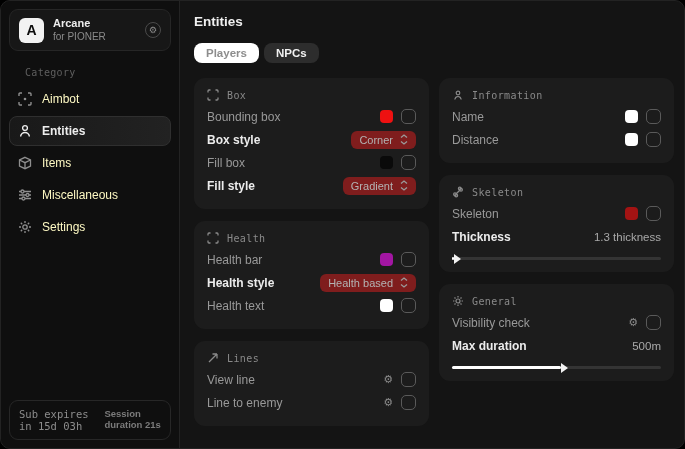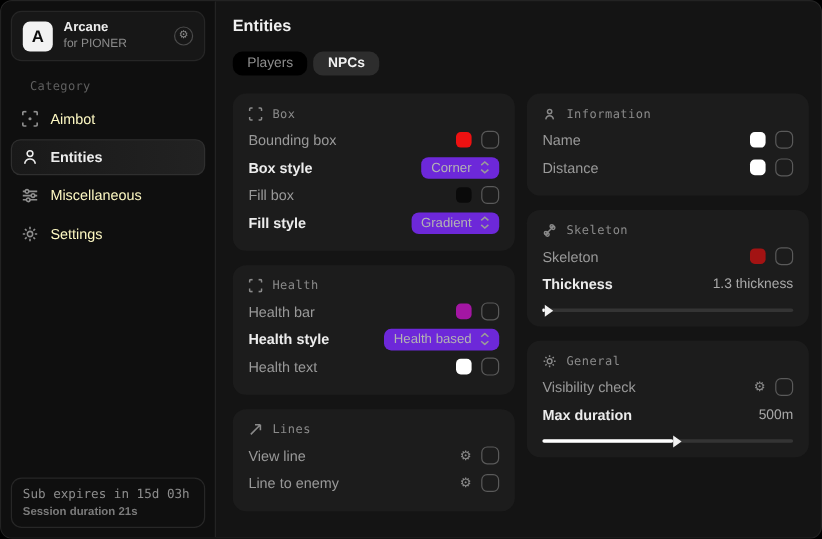--- a/index.html
+++ b/index.html
@@ -22,41 +22,41 @@
   .category{color:#5f5f5f;font-size:10px;font-family:"DejaVu Sans Mono",monospace;
     margin:16px 0 6px 16px;letter-spacing:.3px;}
   .nav{display:flex;flex-direction:column;gap:2px;}
   .nav-item{display:flex;align-items:center;gap:10px;padding:7px 8px;border-radius:8px;
     color:#fef9c3;font-size:12px;border:1px solid transparent;cursor:default;}
   .nav-item.active{background:linear-gradient(90deg,#191919,#222222);border-color:#2f2f2f;
     color:#ededed;font-weight:600;}
   .nav-item svg{flex:0 0 auto;}
   .spacer{flex:1;}
   .sub-card{border:1px solid #272727;border-radius:9px;padding:7px 9px;display:flex;
-    flex-direction:column;gap:3px;}
+    flex-direction:row;gap:3px;}
   .sub-line1{color:#8d8d8d;font-size:10.5px;font-family:"DejaVu Sans Mono",monospace;}
   .sub-line2{color:#7b7b7b;font-size:9.5px;font-weight:600;}
   
   .main{flex:1;padding:13px 10px 12px 14px;overflow:hidden;}
   .page-title{color:#f0f0f0;font-weight:700;font-size:13.5px;}
   .tabs{display:flex;gap:5px;margin-top:14px;}
-  .tab{padding:4px 12px;border-radius:8px;font-size:11.5px;color:#8d8d8d;background:#000000;cursor:default;}
+  .tab{padding:4px 12px;border-radius:8px;font-size:11.5px;color:#8d8d8d;background:#ffffff;cursor:default;font-weight:bold;}
   .tab.active{background:#2d2d2d;color:#f2f2f2;font-weight:600;}
   .columns{display:flex;gap:10px;margin-top:15px;align-items:flex-start;}
   .col{display:flex;flex-direction:column;gap:12px;width:239px;}
   .card{background:#1c1c1c;border-radius:11px;padding:11px 13px 12px 13px;}
   .card-head{display:flex;align-items:center;gap:8px;color:#8a8a8a;
     font-family:"DejaVu Sans Mono",monospace;font-size:10px;letter-spacing:.4px;margin-bottom:4px;}
   .row{display:flex;align-items:center;justify-content:space-between;height:23px;}
   .row-label{color:#999;font-size:12px;}
   .row-label.strong{color:#ececec;font-weight:700;}
   .controls{display:flex;align-items:center;gap:8px;}
   .swatch{width:13px;height:13px;border-radius:4px;cursor:pointer;}
   .checkbox{width:15px;height:15px;border:1.6px solid #5a5a5a;border-radius:5px;cursor:pointer;}
-  .dropdown{display:flex;align-items:center;gap:7px;background:#6d28d9;border-radius:6px;
+  .dropdown{display:flex;align-items:center;gap:7px;background:#7f1d1d;border-radius:6px;
     padding:3px 8px;color:#b3b3b3;font-size:11px;cursor:pointer;}
   .gear-mini{color:#8a8a8a;font-size:11px;font-family:"DejaVu Sans",sans-serif;line-height:1;cursor:pointer;}
   .value{color:#a9a9a9;font-size:11.5px;}
   .slider{position:relative;height:3px;background:#343434;border-radius:2px;margin-top:9px;cursor:pointer;}
   .slider-fill{position:relative;height:3px;background:#fff;border-radius:2px;}
   .slider-fill::after{content:"";position:absolute;right:-7px;top:-3.5px;width:0;height:0;
     border-top:5px solid transparent;border-bottom:5px solid transparent;border-left:7px solid #f2f2f2;}
   svg{display:block;}
 </style>
 </head>
@@ -86,20 +86,27 @@
       </div>
       <div class="nav-item active">
         <svg width="14" height="14" viewBox="0 0 14 14" fill="none" stroke="#ededed" stroke-width="1.3">
           <circle cx="7" cy="4" r="2.4"></circle>
             <path d="M2.5 12.5c.6-2.6 2.3-4 4.5-4s3.9 1.4 4.5 4"></path>
         </svg>
         <span>Entities</span>
       </div>
       <div class="nav-item">
         <svg width="14" height="14" viewBox="0 0 14 14" fill="none" stroke="#8f8f8f" stroke-width="1.3">
+          <path d="M7 1.3 12.5 4v6L7 12.7 1.5 10V4L7 1.3z"></path>
+            <path d="M1.5 4 7 6.7 12.5 4M7 6.7v6"></path>
+        </svg>
+        <span>Items</span>
+      </div>
+      <div class="nav-item">
+        <svg width="14" height="14" viewBox="0 0 14 14" fill="none" stroke="#8f8f8f" stroke-width="1.3">
           <path d="M1 3.5h12M1 7h12M1 10.5h12"></path>
             <circle cx="4.5" cy="3.5" r="1.5" fill="#0f0f0f"></circle>
             <circle cx="9.5" cy="7" r="1.5" fill="#0f0f0f"></circle>
             <circle cx="5.5" cy="10.5" r="1.5" fill="#0f0f0f"></circle>
         </svg>
         <span>Miscellaneous</span>
       </div>
       <div class="nav-item">
         <svg width="14" height="14" viewBox="0 0 14 14" fill="none" stroke="#8f8f8f" stroke-width="1.3">
           <circle cx="7" cy="7" r="2.2"></circle>

